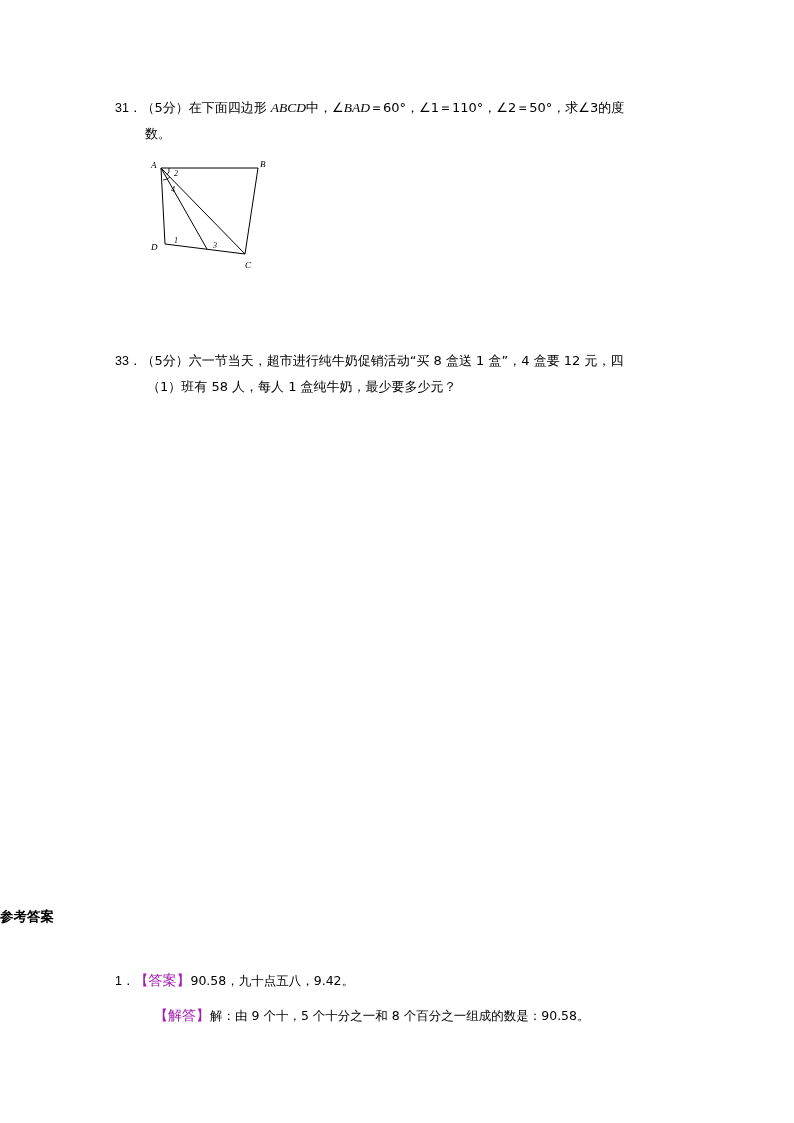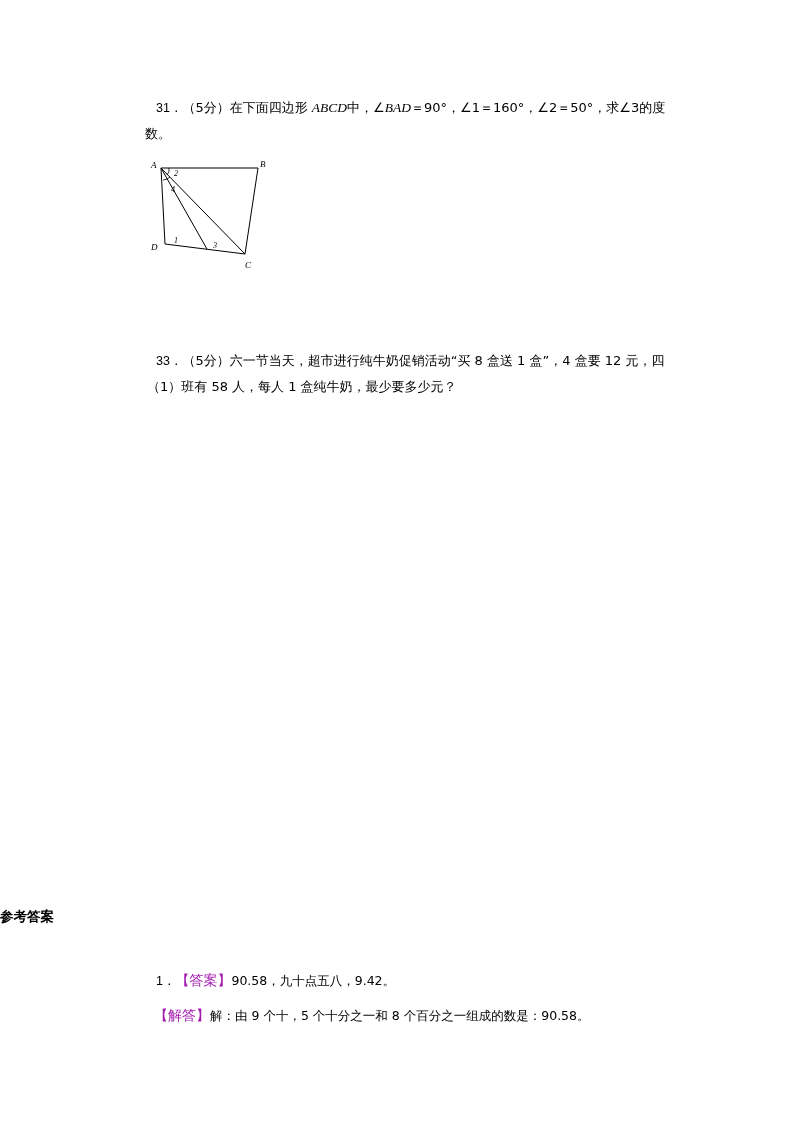--- a/index.html
+++ b/index.html
@@ -27,21 +27,20 @@
     margin-bottom: 4px;
   }
   .q-line {
     font-size: 13.5px;
     line-height: 25px;
     text-indent: 0;
   }
   .q-num {
     font-family: "Liberation Sans", sans-serif;
     font-size: 12.5px;
-    margin-left: 41px;
   }
   .q-text {
     font-family: "DejaVu Sans", sans-serif;
     font-size: 13px;
   }
   .indent {
     padding-left: 32px;
   }
   .ital {
     font-style: italic;
@@ -123,21 +122,21 @@
     font-style: italic;
   }
 </style>
 </head>
 <body>
 
 <div class="page">
 
   <div id="q31" class="q-block">
     <div class="q-line first-line">
-      <span class="q-num">31．</span><span class="q-text">（5分）</span><span class="q-text">在下面四边形 </span><span class="ital">ABCD</span><span class="q-text">中，∠</span><span class="ital">BAD</span><span class="q-text">＝90°，∠1＝160°，∠2＝50°，求∠3的度</span>
+      <span class="q-num">31．</span><span class="q-text">（5分）</span><span class="q-text">在下面四边形 </span><span class="ital">ABCD</span><span class="q-text">中，∠</span><span class="ital">BAD</span><span class="q-text">＝60°，∠1＝110°，∠2＝50°，求∠3的度</span>
     </div>
     <div class="q-line second-line">
       <span class="q-text">数。</span>
     </div>
 
     <div class="figure-wrap">
       <svg width="230" height="115" viewBox="0 0 230 115">
 
         <line x1="18" y1="12" x2="115" y2="12" stroke="#000" stroke-width="1"></line>
         <line x1="115" y1="12" x2="102" y2="98" stroke="#000" stroke-width="1"></line>

